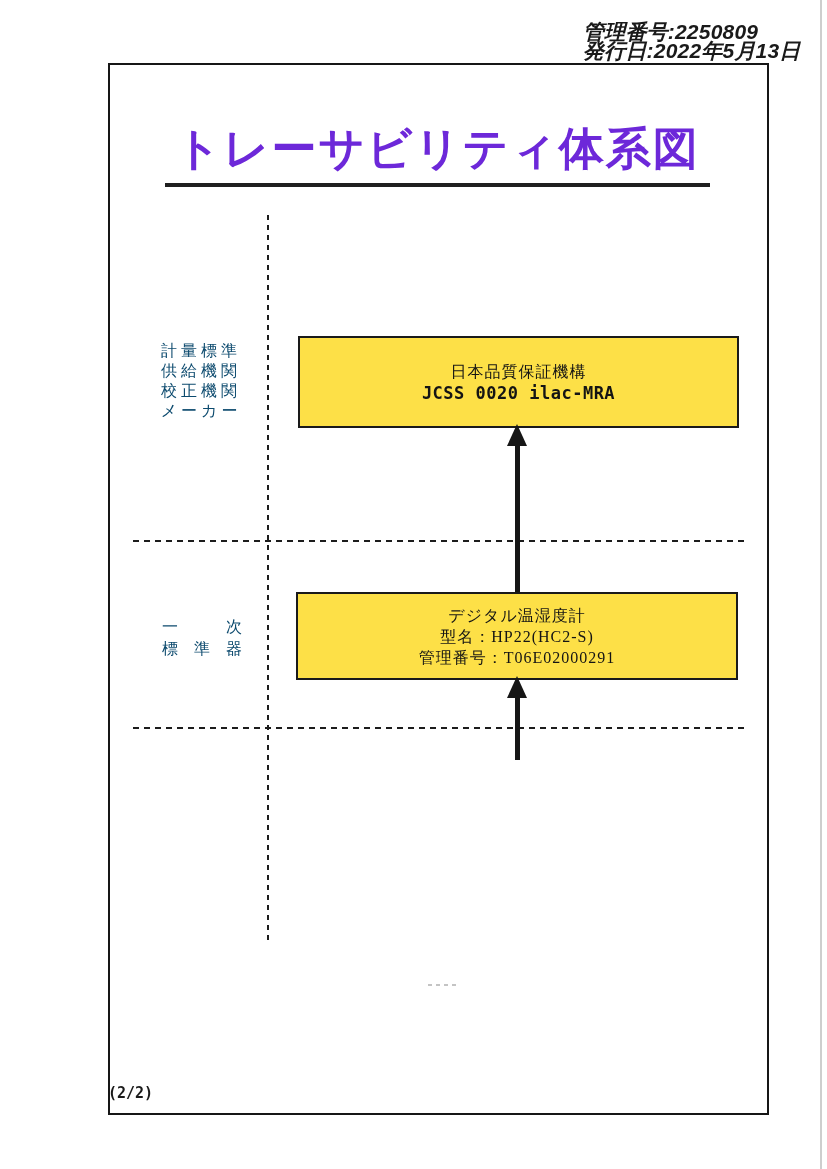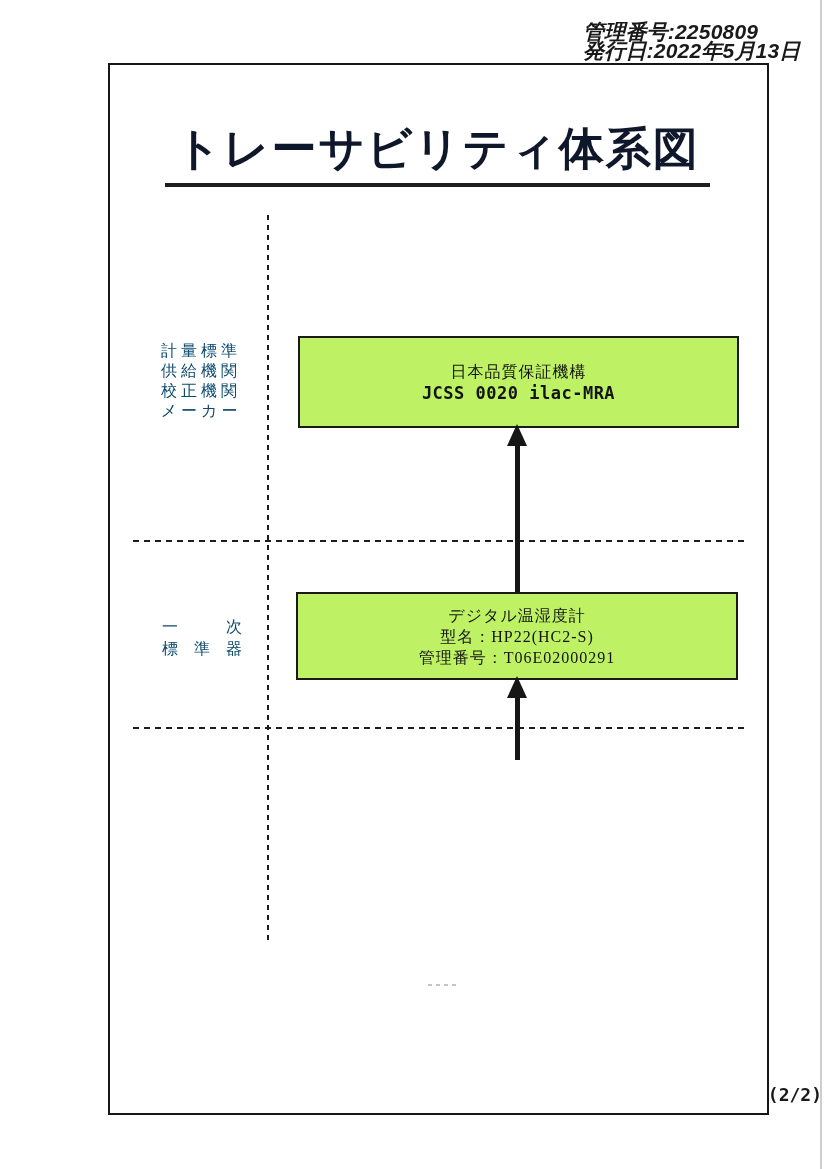--- a/index.html
+++ b/index.html
@@ -16,38 +16,38 @@
   .page-border { position:absolute; left:108px; top:63px; width:657px; height:1048px; border:2.5px solid #161616; }
 
   
   .device-info { position:absolute; left:113px; top:66px; font-size:14px; line-height:17.5px; font-weight:600; }
   .device-info .val { font-family:"DejaVu Sans Mono", monospace; font-weight:600; }
 
   
   .title-wrap { position:absolute; left:108px; top:119px; width:659px; text-align:center; }
   .title {
     display:inline-block; font-family:"Liberation Serif", serif; font-size:45px; font-weight:600;
-    letter-spacing:2px; color:#0f172a; border-bottom:4px solid #1f1f1f; padding:0 10px 4px 10px;
+    letter-spacing:2px; color:#6d28d9; border-bottom:4px solid #1f1f1f; padding:0 10px 4px 10px;
   }
 
   
   .vdash { position:absolute; left:267px; top:215px; width:2px; height:727px;
            background:repeating-linear-gradient(to bottom,#1c1c1c 0 5px,transparent 5px 10px); }
   .hdash { position:absolute; left:133px; width:612px; height:2px;
            background:repeating-linear-gradient(to right,#1c1c1c 0 6px,transparent 6px 11px); }
   .hdash-1 { top:540px; }
   .hdash-2 { top:727px; }
 
   
   .side-label { position:absolute; font-family:"Liberation Serif", serif; color:#0c4a6e; text-align:center; }
   .side-label-1 { left:150px; top:341px; width:98px; font-size:16px; line-height:20px; }
   .side-label-2 { left:158px; top:616px; width:88px; font-size:16px; line-height:22px; }
 
   
-  .node { position:absolute; border:2px solid #1a1a1a; background:#bef264;
+  .node { position:absolute; border:2px solid #1a1a1a; background:#fde047;
           display:flex; flex-direction:column; align-items:center; justify-content:center;
           font-family:"Liberation Serif", serif; color:#141414; }
   .node-top    { left:298px; top:336px; width:437px; height:88px; }
   .node-middle { left:296px; top:592px; width:438px; height:84px; }
   .node-bottom { left:296px; top:760px; width:438px; height:168px; }
   .node .jline  { font-size:16px; line-height:21px; letter-spacing:1px; }
   .node-bottom .jline { font-size:17px; line-height:26px; letter-spacing:1px; }
   .mono-line { font-family:"DejaVu Sans Mono", monospace; font-size:17px; line-height:22px; letter-spacing:.5px; font-weight:600; }
 
   
@@ -55,22 +55,22 @@
   .arrow-body { position:absolute; width:5px; background:#161616; left:8px; }
   .arrow-head { position:absolute; left:0; top:0; width:0; height:0;
                 border-left:10.5px solid transparent; border-right:10.5px solid transparent;
                 border-bottom:22px solid #161616; }
   .arrow-1 { left:507px; top:424px; width:21px; height:168px; }
   .arrow-1 .arrow-body { top:21px; height:147px; }
   .arrow-2 { left:507px; top:676px; width:21px; height:84px; }
   .arrow-2 .arrow-body { top:21px; height:63px; }
 
   
-  .page-number { position:absolute; left:108px; top:1084px; width:714px; text-align:right;
-                 font-family:"DejaVu Sans Mono", monospace; font-size:18px; font-weight:600; }
+  .page-number { position:absolute; left:108px; top:1084px; width:714px; text-align:left;
+                 font-family:"DejaVu Sans Mono", monospace; font-size:15px; font-weight:600; }
 
   
   .artifact { position:absolute; left:428px; top:984px; width:28px; height:2px;
               background:repeating-linear-gradient(to right,#c4c4c4 0 4px,transparent 4px 8px); }
 </style>
 </head>
 <body>
 
 <div class="canvas">
 

